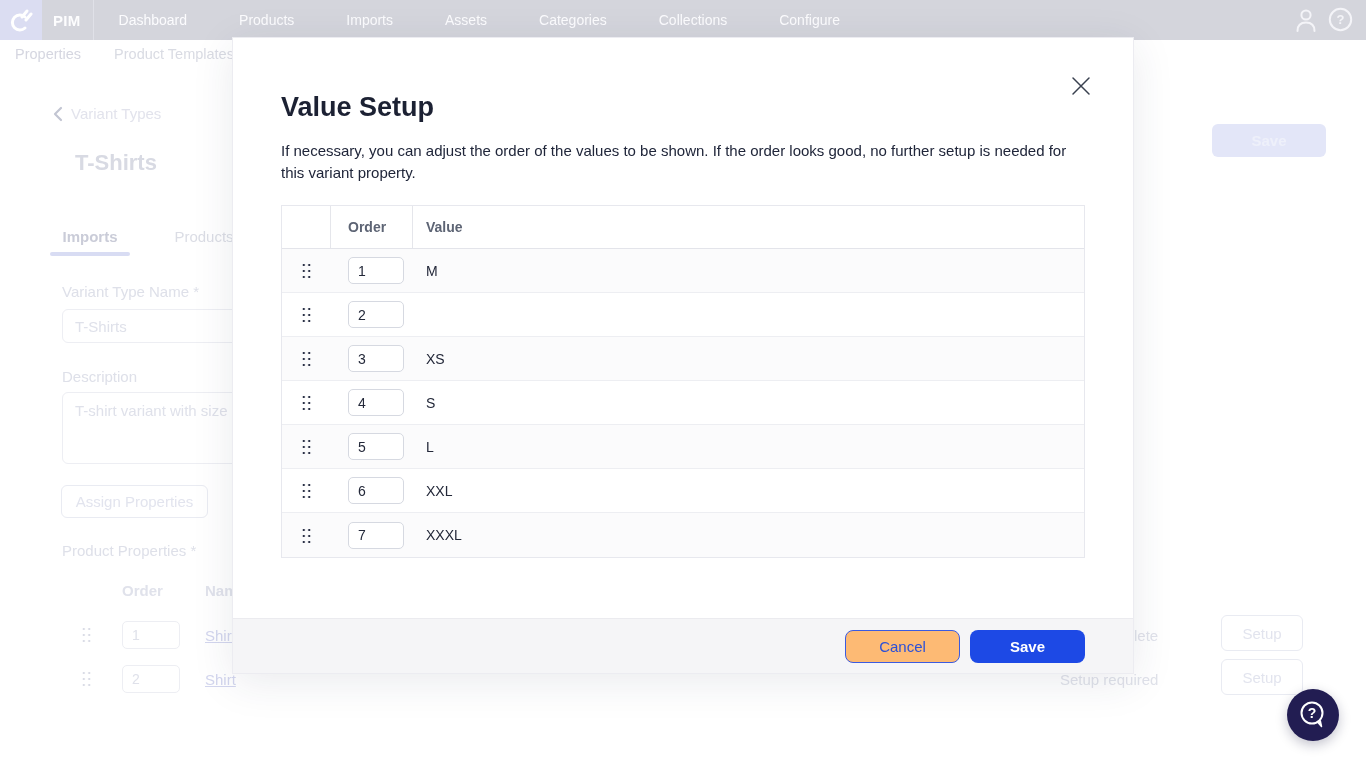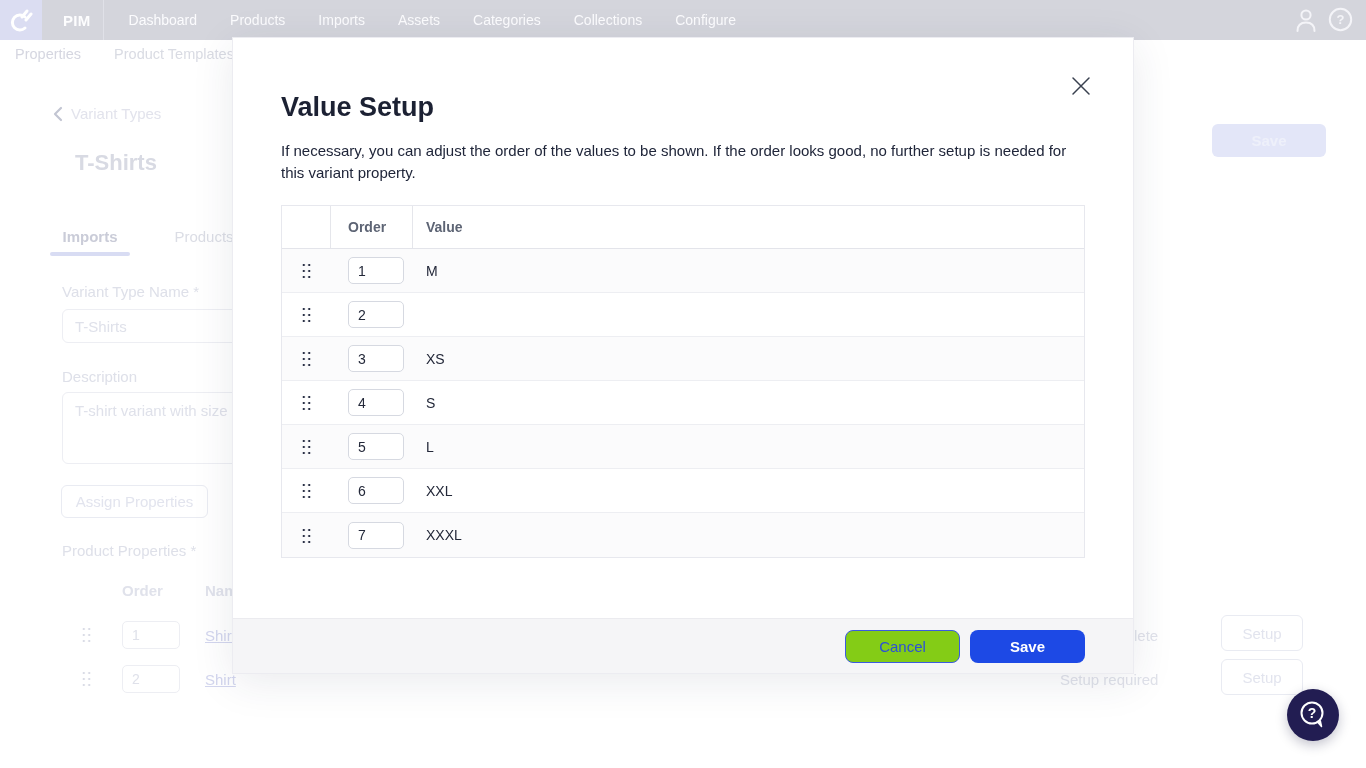--- a/index.html
+++ b/index.html
@@ -8,23 +8,23 @@
     font-family: "Liberation Sans", sans-serif;
     background:#ffffff; position:relative; color:#232839;
   }
   .abs { position:absolute; }
 
   
   .navbar { position:absolute; left:0; top:0; width:1366px; height:40px;
     background:#d4d5dc; display:flex; align-items:center; }
   .logo-tile { width:42px; height:40px; background:#dbddf2;
     display:flex; align-items:center; justify-content:center; }
-  .brand { margin-left:21px; font-size:15px; font-weight:700; color:#fdfdfe; letter-spacing:.3px; }
+  .brand { margin-left:11px; font-size:15px; font-weight:700; color:#fdfdfe; letter-spacing:.3px; }
   .nav-sep { width:1px; height:40px; background:#e0e1e8; margin-left:12px; }
-  .nav-items { display:flex; gap:33px; margin-left:25px; font-size:14px; color:#fcfcfe; }
+  .nav-items { display:flex; gap:52px; margin-left:25px; font-size:14px; color:#fcfcfe; }
   .nav-items span { cursor:default; }
   .hdr-icon { position:absolute; top:6px; }
 
   .subnav { position:absolute; left:15px; top:46px; display:flex; gap:33px;
     font-size:14.5px; color:#d5d6e0; }
   .subnav .sn2 { color:#d9dbe3; }
 
   .breadcrumb { position:absolute; left:52px; top:105px; display:flex; align-items:center;
     gap:7px; font-size:15px; color:#e2e3ec; }
   .bg-title { position:absolute; left:75px; top:150px; font-size:22px; font-weight:700; color:#d8dae3; }
@@ -80,21 +80,21 @@
   .order-input { width:56px; height:27px; border:1px solid #d6d9e1; border-radius:5px;
     font-size:14px; color:#232839; font-family:"Liberation Sans",sans-serif;
     padding:0 0 0 9px; background:#fff; }
   .vt-value { font-size:14px; color:#232839; }
 
   .modal-footer { position:absolute; left:0; right:0; bottom:0; height:55px;
     background:#f5f5f7; border-top:1px solid #ebebef; display:flex; align-items:center;
     justify-content:flex-end; gap:10px; padding-right:48px; }
   .btn { width:115px; height:33px; border-radius:8px; font-size:15px; cursor:pointer;
     font-family:"Liberation Sans",sans-serif; display:flex; align-items:center; justify-content:center; }
-  .btn-cancel { background:#84cc16; border:1px solid #3b5be0; color:#2b50d8; }
+  .btn-cancel { background:#fdba74; border:1px solid #3b5be0; color:#2b50d8; }
   .btn-save { background:#1d49e5; border:none; color:#ffffff; font-weight:600; }
 
   
   .help-fab { position:absolute; left:1287px; top:689px; width:52px; height:52px;
     border-radius:50%; background:#221d52; border:none; cursor:pointer;
     display:flex; align-items:center; justify-content:center;
     box-shadow:0 4px 12px rgba(20,18,60,.25); }
 </style>
 </head>
 <body>

